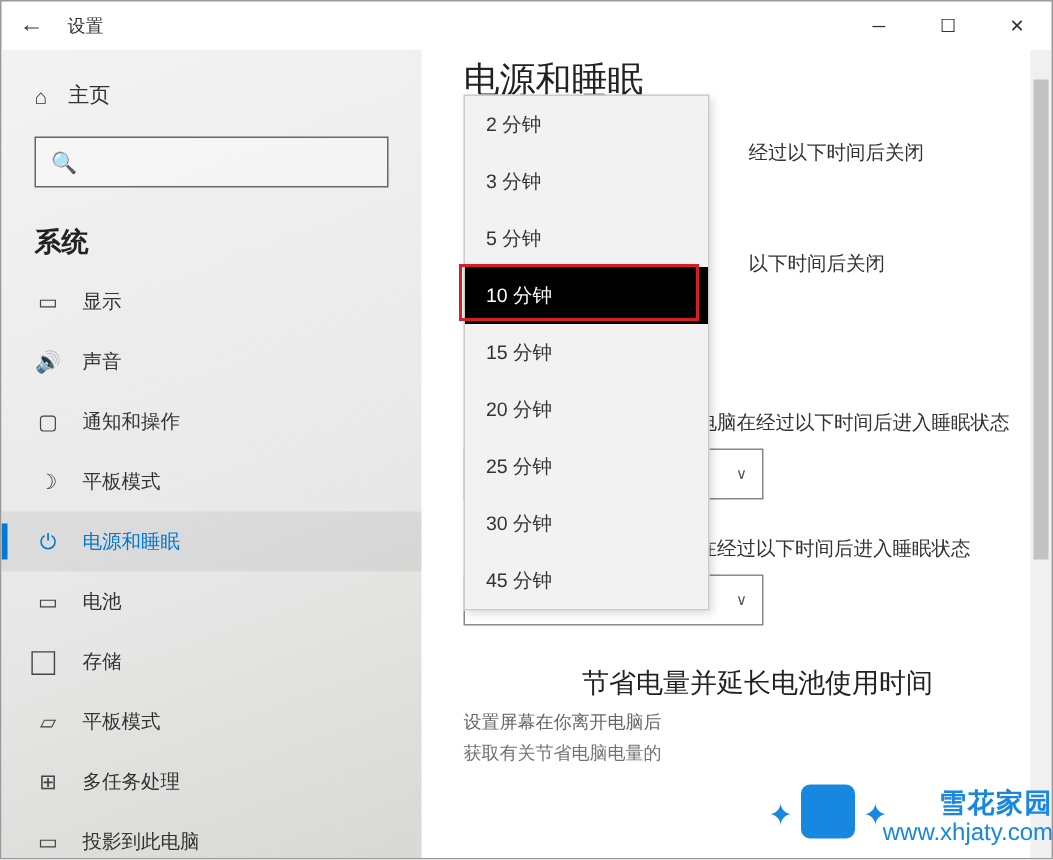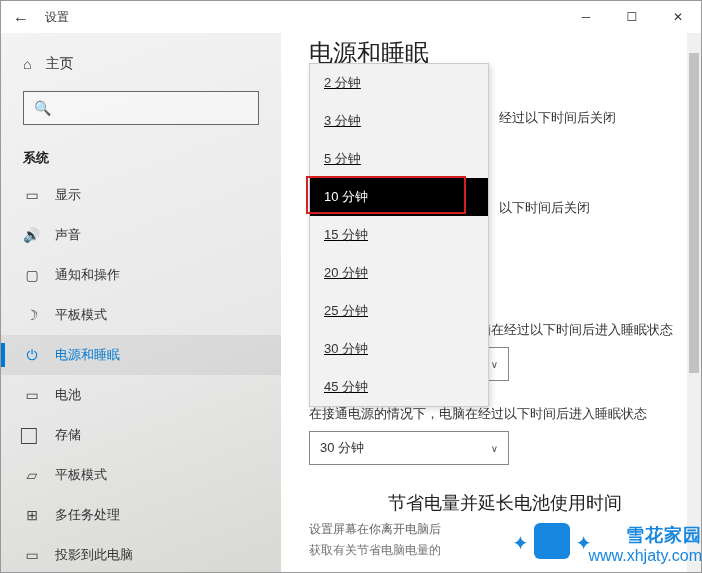--- a/index.html
+++ b/index.html
@@ -15,36 +15,36 @@
     .win-btn { width: 46px; height: 32px; display: flex; align-items: center; justify-content: center; font-size: 12px; color: #333; }
     
     .body { flex: 1; display: flex; overflow: hidden; }
     
     .sidebar { width: 280px; background: linear-gradient(160deg, #f3f3f3 0%, #e8e8e8 60%, #d8d8d4 100%); padding: 12px 0; display: flex; flex-direction: column; }
     .sidebar-home { display: flex; align-items: center; gap: 14px; padding: 10px 22px; font-size: 14px; color: #333; }
     .search-wrap { padding: 8px 22px; }
     .search-box { width: 100%; height: 34px; border: 1px solid #666; background: rgba(255,255,255,0.4); display: flex; align-items: center; padding: 0 10px; }
     .search-input { flex: 1; border: none; background: transparent; font-size: 13px; color: #666; outline: none; }
     .search-icon { font-size: 14px; color: #555; }
-    .category-label { padding: 16px 22px 8px; font-size: 13px; font-weight: bold; color: #222; }
+    .category-label { padding: 16px 22px 8px; font-size: 18px; font-weight: bold; color: #222; }
     .nav-list { display: flex; flex-direction: column; }
     .nav-item { display: flex; align-items: center; gap: 14px; padding: 11px 22px; font-size: 13px; color: #333; position: relative; }
     .nav-item.active::before { content: ''; position: absolute; left: 0; top: 8px; bottom: 8px; width: 4px; background: #0078d4; }
     .nav-item.active { background: rgba(0,0,0,0.06); color: #0078d4; }
     .nav-icon { width: 18px; height: 18px; display: flex; align-items: center; justify-content: center; font-size: 14px; color: #444; }
     .nav-item.active .nav-icon { color: #0078d4; }
     
     .main { flex: 1; padding: 4px 0 0 28px; position: relative; overflow: hidden; }
     .main-title { font-size: 24px; font-weight: 400; color: #222; padding-bottom: 24px; }
-    .field-label { font-size: 13px; color: #333; margin-bottom: 8px; padding-right: 20px; margin-top: 16px; }
+    .field-label { font-size: 13px; color: #333; margin-bottom: 8px; padding-right: 20px; }
     .field-label.partial { padding-left: 190px; }
     .select-box { width: 200px; height: 34px; border: 1px solid #888; display: flex; align-items: center; justify-content: space-between; padding: 0 10px; font-size: 13px; color: #333; margin-bottom: 24px; }
     .chevron { font-size: 10px; color: #555; }
     
-    .dropdown { position: absolute; left: 28px; top: 30px; width: 180px; background: #f2f2f2; border: 1px solid #ccc; box-shadow: 2px 2px 6px rgba(0,0,0,0.15); z-index: 10; text-decoration: underline; }
+    .dropdown { position: absolute; left: 28px; top: 30px; width: 164px; background: #f2f2f2; border: 1px solid #ccc; box-shadow: 2px 2px 6px rgba(0,0,0,0.15); z-index: 10; }
     .dd-item { padding: 10px 14px; font-size: 13px; color: #333; }
     .dd-item.selected { background: #000000; color: #fff; }
     .highlight-box { position: absolute; left: 25px; top: 143px; width: 160px; height: 38px; border: 2px solid #d62020; z-index: 20; pointer-events: none; }
     
     .section-heading { font-size: 18px; color: #222; margin-top: 26px; margin-bottom: 6px; white-space: nowrap; overflow: hidden; text-align: center; }
     .subtext { font-size: 12px; color: #666; margin-bottom: 4px; white-space: nowrap; overflow: hidden; }
     .link-text { font-size: 12px; color: #737373; white-space: nowrap; overflow: hidden; }
     
     .vscroll { position: absolute; right: 0; top: 0; width: 14px; bottom: 0; background: #f0f0f0; }
     .vthumb { width: 10px; margin: 0 auto; background: #c2c2c2; height: 320px; margin-top: 20px; }

